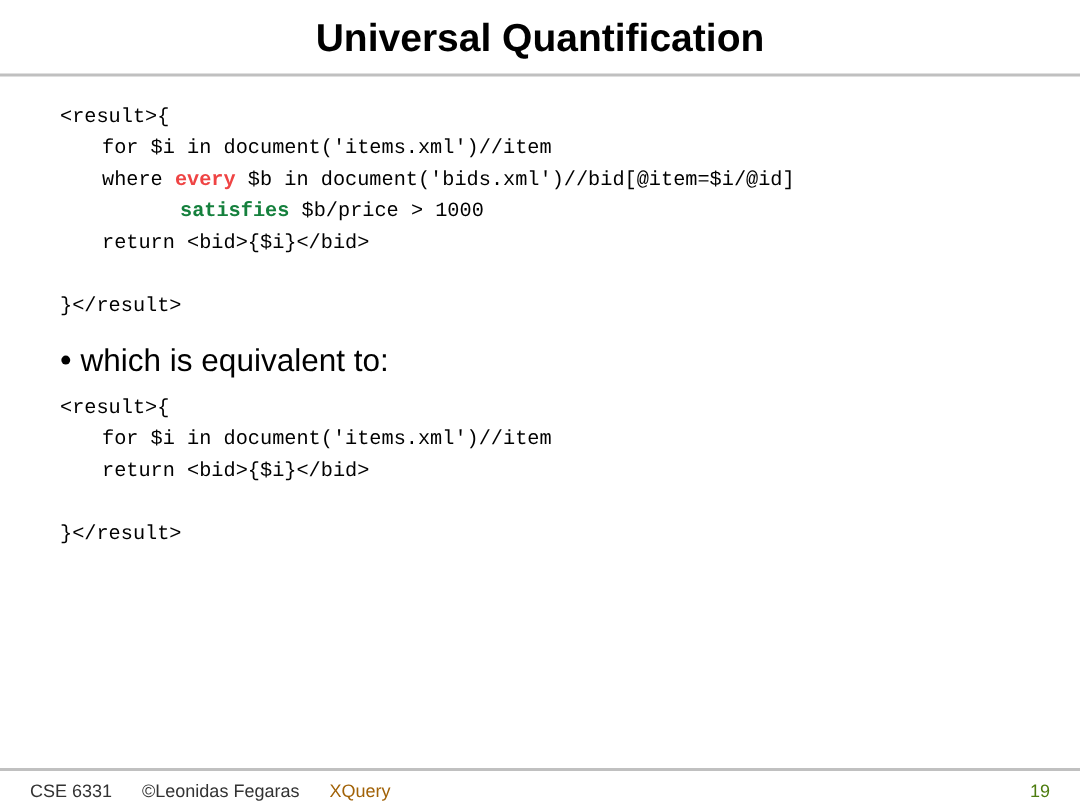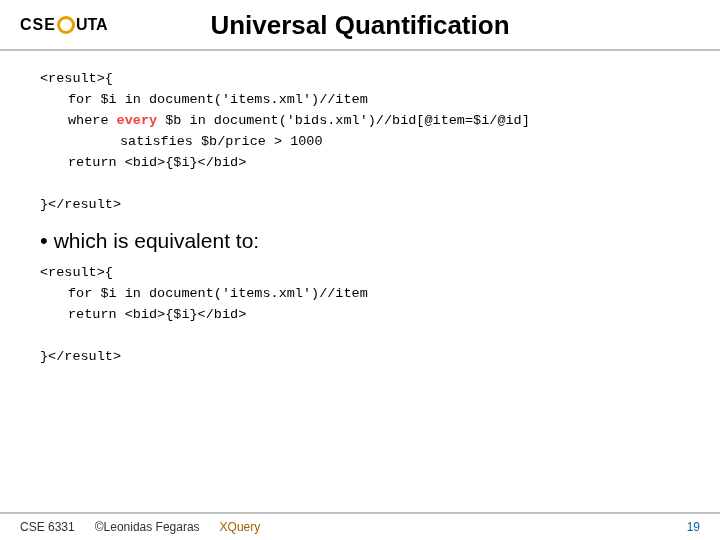--- a/index.html
+++ b/index.html
@@ -73,22 +73,22 @@
       color: #000;
       margin-bottom: 6px;
     }
 
     .code-block .keyword-every {
       color: #ef4444;
       font-weight: bold;
     }
 
     .code-block .keyword-satisfies {
-      color: #000000;
-      font-weight: normal;
+      color: #15803d;
+      font-weight: bold;
     }
 
     .code-block .indent1 {
       display: block;
       padding-left: 28px;
     }
 
     .code-block .indent2 {
       display: block;
       padding-left: 80px;
@@ -133,32 +133,27 @@
       color: #333;
     }
 
     .footer-xquery {
       color: #a16207;
       font-size: 12px;
     }
 
     .footer-page {
       font-size: 12px;
-      color: #0369a1;
+      color: #4d7c0f;
     }
   </style>
 </head>
 <body>
 
 <div id="header">
-  <div id="logo-area">
-    <span class="logo-cse">CSE</span>
-      <span class="logo-circle"></span>
-      <span class="logo-uta">UTA</span>
-  </div>
   <span id="page-title-text">Universal Quantification</span>
 </div>
 
 <div id="main-content">
 
   <div class="code-block">
     <span>&lt;result&gt;{</span><br>
     <span class="indent1">  for $i in document('items.xml')//item</span>
     <span class="indent1"><span>  where </span><span class="keyword-every">every</span><span> $b in document('bids.xml')//bid[@item=$i/@id]</span></span>
     <span class="indent2"><span class="keyword-satisfies">satisfies</span><span> $b/price &gt; 1000</span></span>

